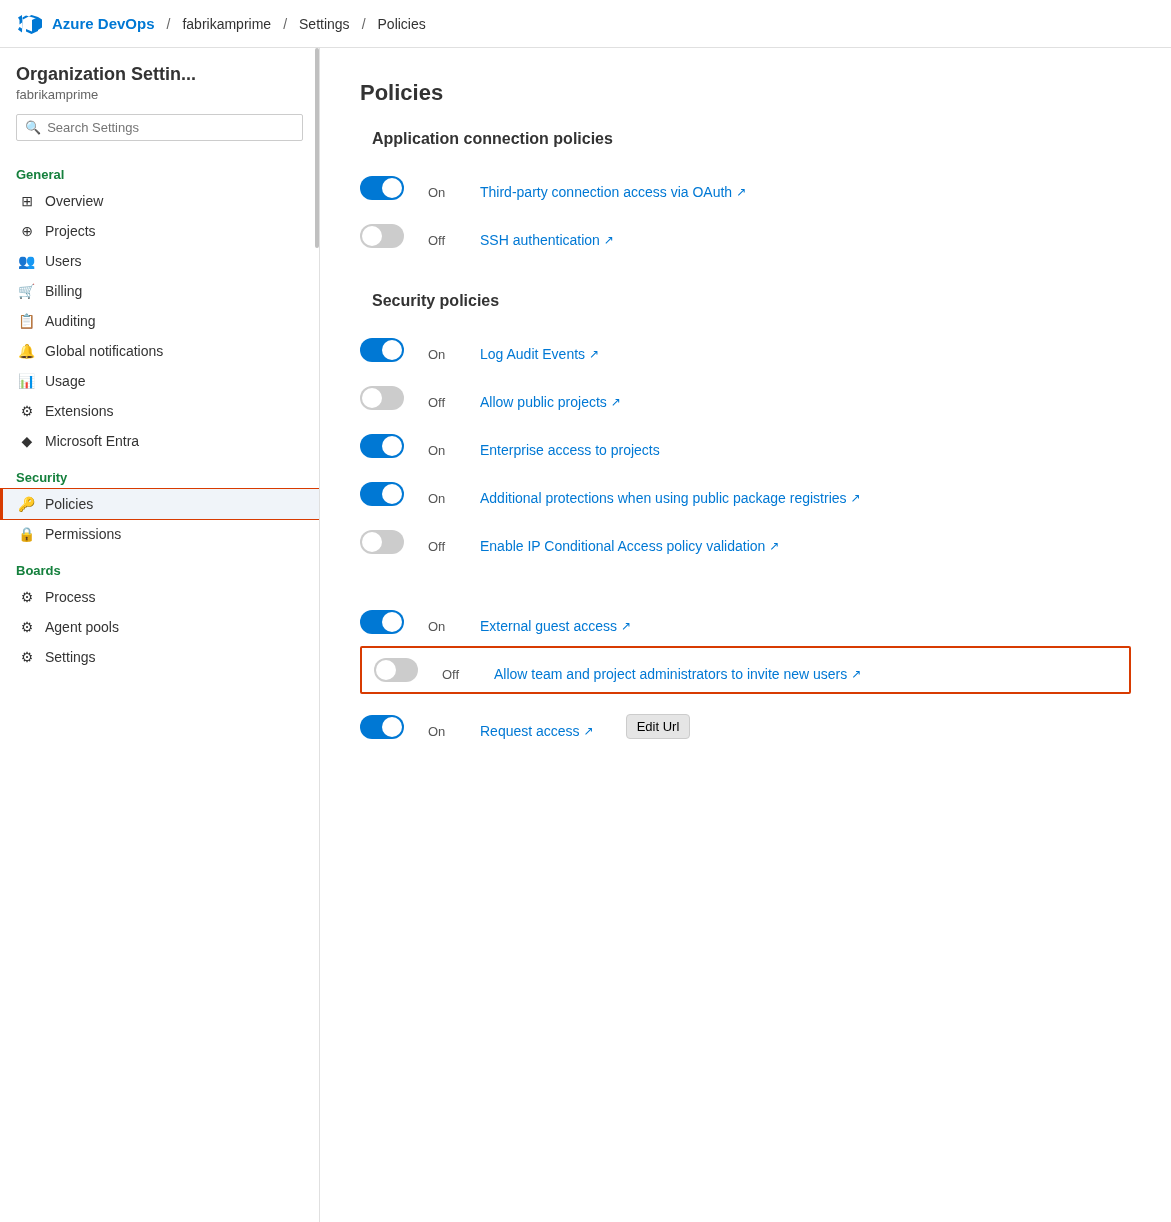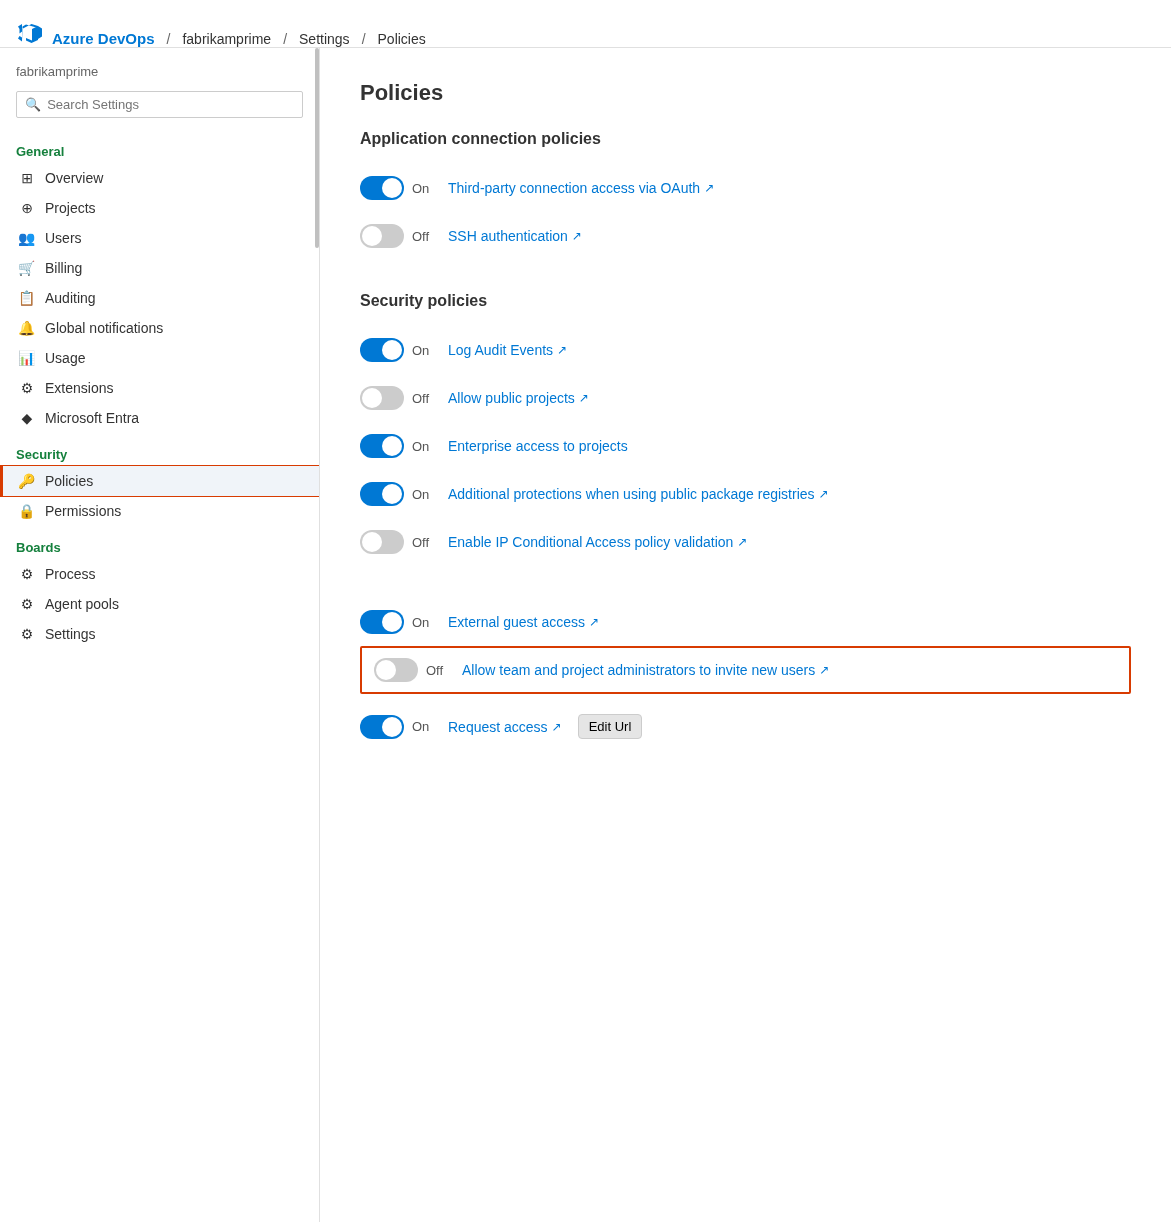--- a/index.html
+++ b/index.html
@@ -1,21 +1,21 @@
 <!DOCTYPE html>
 <html><head>
   <meta charset="utf-8">
   <style>
     * { box-sizing: border-box; margin: 0; padding: 0; }
     body { font-family: -apple-system, BlinkMacSystemFont, 'Segoe UI', sans-serif; font-size: 14px; color: #333; background: #fff; }
 
     
     .topbar {
       display: flex;
-      align-items: flex-end;
+      align-items: center;
       height: 48px;
       padding: 0 16px;
       border-bottom: 1px solid #e0e0e0;
       gap: 8px;
     }
     .topbar-logo {
       width: 28px; height: 28px;
       display: flex; align-items: center; justify-content: center;
     }
     .topbar-appname {
@@ -72,24 +72,24 @@
     .sidebar-scroll-indicator {
       position: absolute; right: 0; top: 0; width: 4px; height: 200px;
       background: #c0c0c0; border-radius: 2px;
     }
 
     
     .main {
       flex: 1; overflow-y: auto; padding: 32px 40px;
     }
     .page-title { font-size: 22px; font-weight: 600; margin-bottom: 24px; }
-    .section-title { font-size: 16px; font-weight: 600; margin-bottom: 16px; margin-top: 8px; }
+    .section-title { font-size: 16px; font-weight: 600; margin-bottom: 16px; margin-top: 8px; margin-left: 12px; }
     .policy-section { margin-bottom: 32px; }
     .policy-row {
-      display: flex; align-items: center; gap: 8px;
+      display: flex; align-items: flex-end; gap: 24px;
       padding: 12px 0; border-bottom: none;
     }
     .policy-row-highlighted {
       border: 2px solid #d83b01; border-radius: 2px; padding: 10px 12px; margin-bottom: 0;
     }
 
     
     .toggle {
       position: relative; width: 44px; height: 24px; flex-shrink: 0; cursor: pointer;
     }
@@ -132,20 +132,21 @@
   <span class="topbar-sep">/</span>
   <span class="topbar-crumb">Settings</span>
   <span class="topbar-sep">/</span>
   <span class="topbar-crumb-active">Policies</span>
 </div>
 
 <div class="layout">
 
   <div class="sidebar">
     <div class="sidebar-scroll-indicator"></div>
+    <div class="sidebar-title">Organization Settin...</div>
     <div class="sidebar-subtitle">fabrikamprime</div>
     <div class="sidebar-search">
       <span style="color:#888;font-size:13px;">🔍</span>
       <input type="text" placeholder="Search Settings" style="">
     </div>
 
     <div class="section-label">General</div>
     <div class="nav-item">
       <span class="nav-icon">⊞</span>
       <span>Overview</span>

